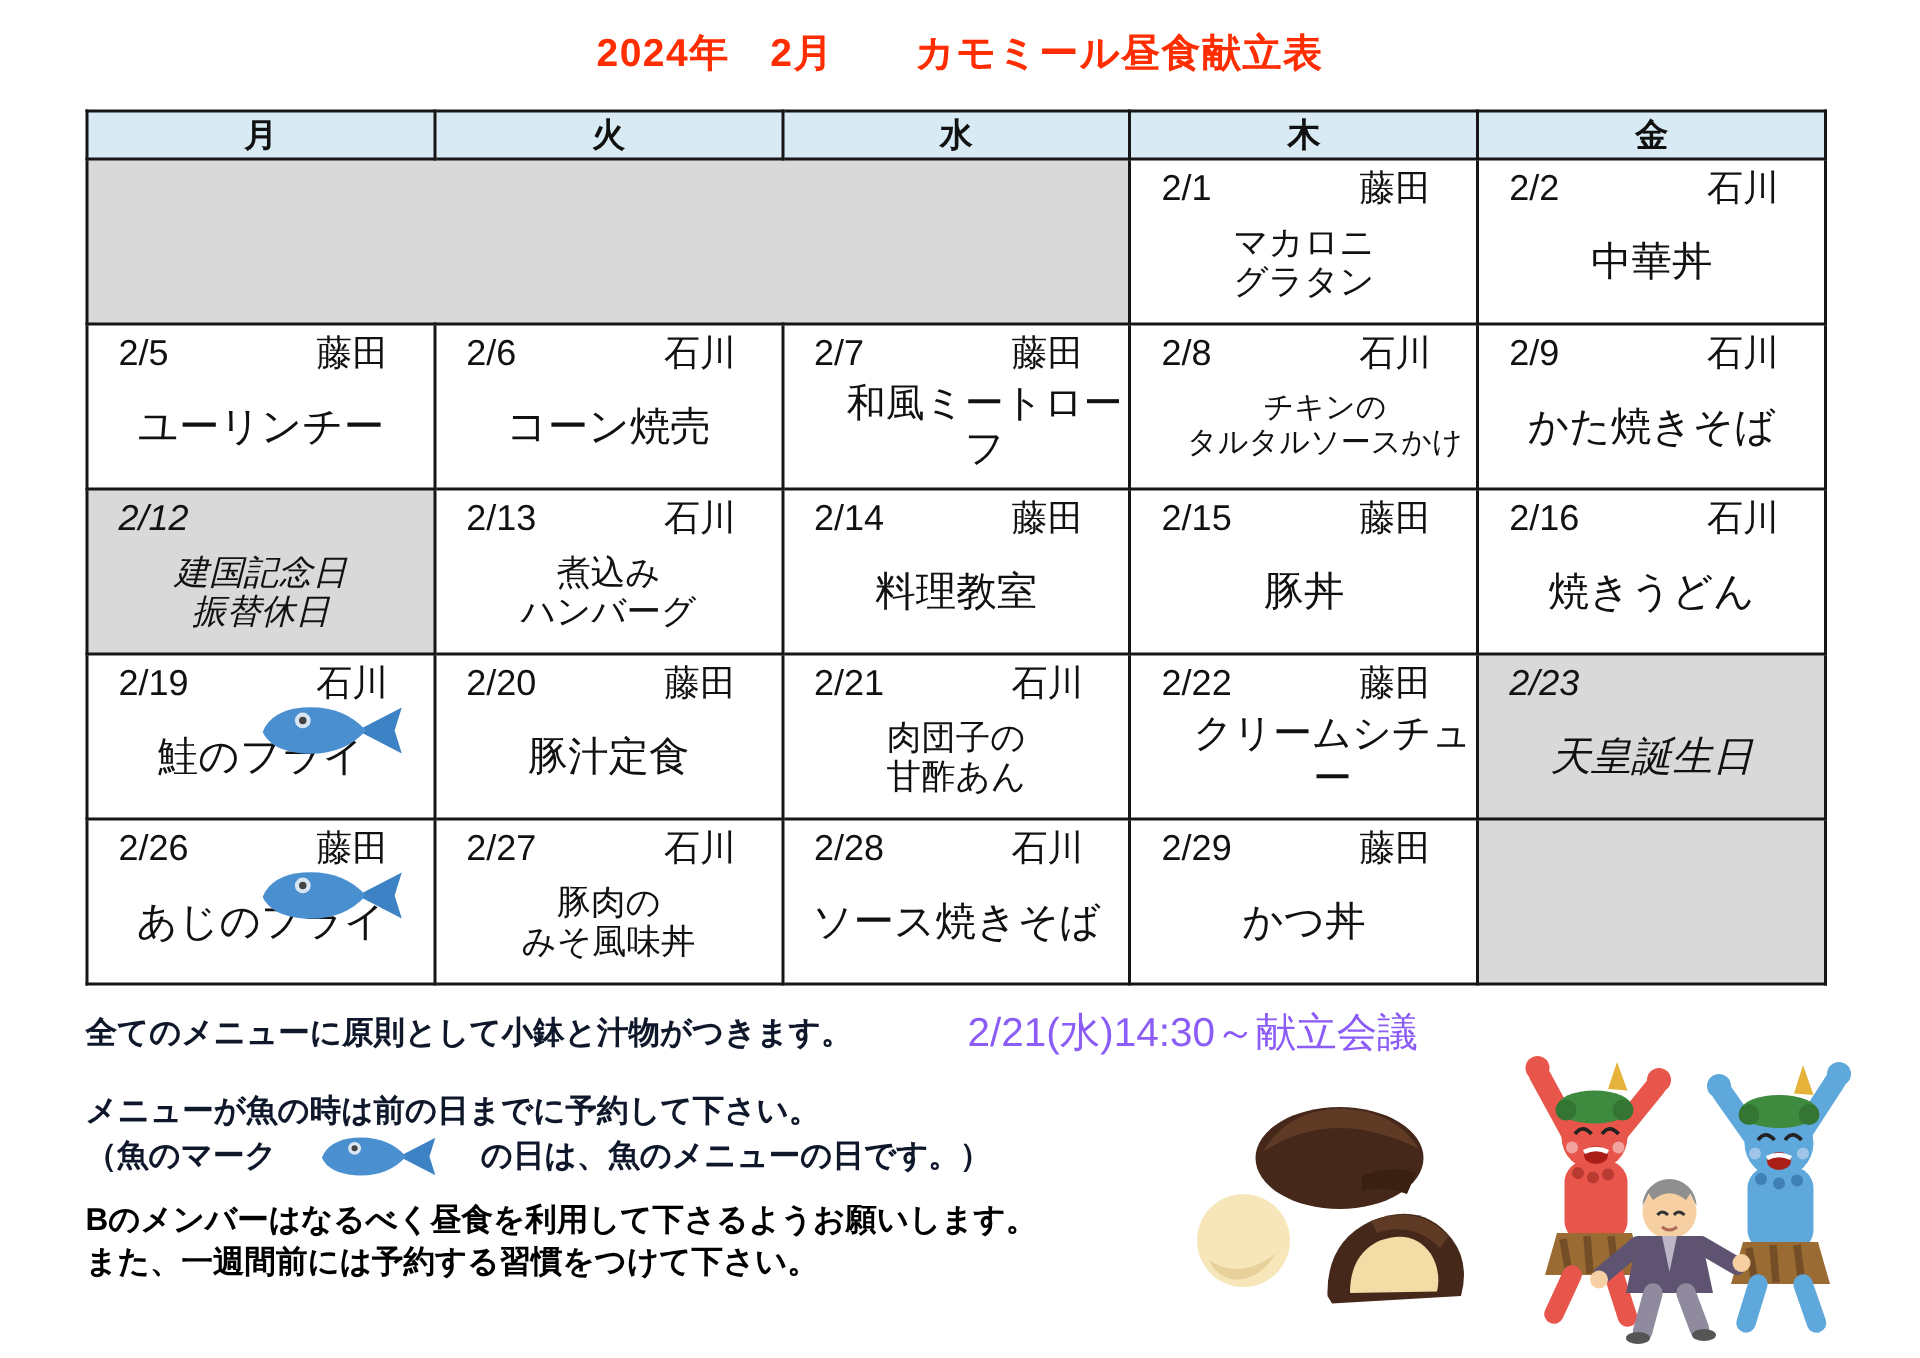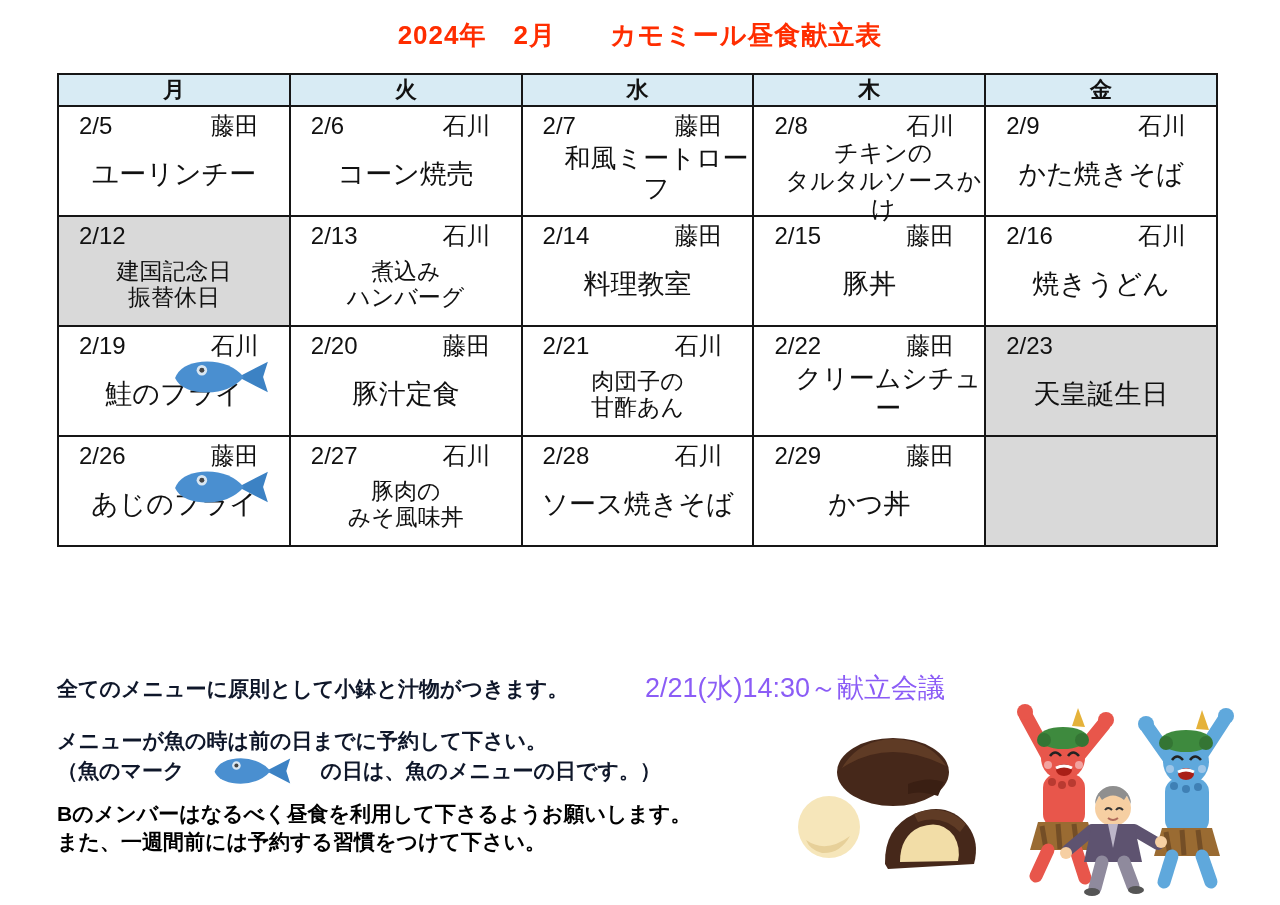--- a/index.html
+++ b/index.html
@@ -25,38 +25,38 @@
     table-layout:fixed;
   }
   .cal th, .cal td { border:2px solid #161616; padding:0; }
   .cal th {
     background:#d8ebf4;
     height:28px;
     font-size:22px; font-weight:600;
     text-align:center;
   }
   .cal td { height:108px; vertical-align:top; background:#ffffff; }
-  .cal td.holiday { background:#d9d9d9; }
+  .cal td.holiday { background:#d9d9d9;font-style:italic; }
   .ci { position:relative; display:flex; flex-direction:column; height:108px; }
   .ch {
     display:flex; justify-content:space-between;
     padding:6px 30px 0 20px;
     font-size:24px; line-height:1.1;
   }
   .menu {
     flex:1;
     display:flex; align-items:center; justify-content:center;
     text-align:center;
     font-size:27px; line-height:1.15;
     white-space:pre-line;
     padding-bottom:6px;
   }
   .menu.m2 { font-size:23px; }
   .menu.m2.big { font-size:26px;padding-left:38px; }
-  .menu.m2.small { font-size:24px;padding-left:28px; }
+  .menu.m2.small { font-size:20px;padding-left:28px; }
   .fish { position:absolute; right:20px; top:28px; }
 
   .note-black {
     position:absolute; left:57px;
     font-size:21px; font-weight:bold; color:#0f172a;
     line-height:26px;
   }
   #note-side { top:676px; }
   #note-fish1 { top:728px; }
   #note-fish2 { top:753px; display:flex; align-items:center;gap:27px; }
@@ -82,20 +82,42 @@
 <table class="cal">
   <tbody>
       <tr>
     <th>月</th>
     <th>火</th>
     <th>水</th>
     <th>木</th>
     <th>金</th>
   </tr>
 
+  <tr>
+    <td class="holiday" colspan="3"></td>
+    <td>
+      <div class="ci">
+        <div class="ch">
+          <span>2/1</span>
+          <span>藤田</span>
+        </div>
+        <div class="menu m2">マカロニ
+グラタン</div>
+      </div>
+    </td>
+    <td>
+      <div class="ci">
+        <div class="ch">
+          <span>2/2</span>
+          <span>石川</span>
+        </div>
+        <div class="menu">中華丼</div>
+      </div>
+    </td>
+  </tr>
 
   <tr>
     <td>
       <div class="ci">
         <div class="ch">
           <span>2/5</span>
           <span>藤田</span>
         </div>
         <div class="menu">ユーリンチー</div>
       </div>

